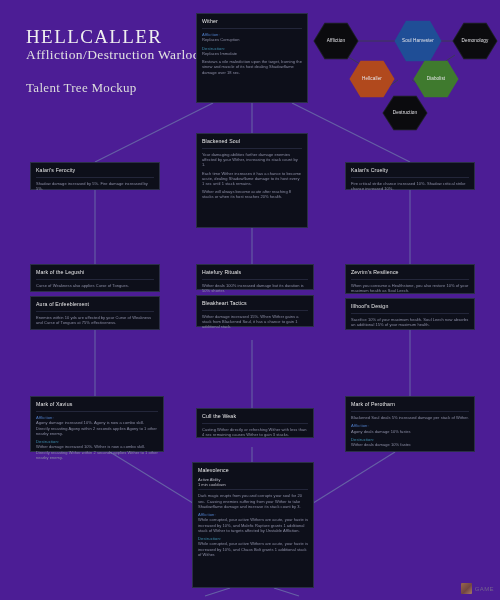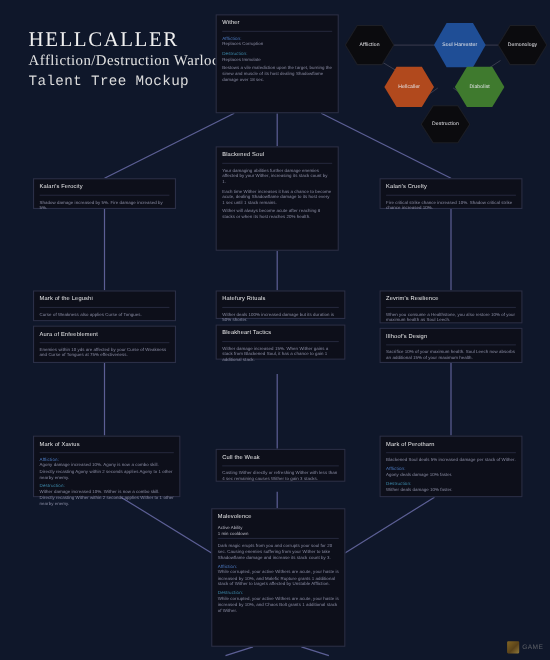--- a/index.html
+++ b/index.html
@@ -4,21 +4,21 @@
 <style>
   html, body {
     margin: 0;
     padding: 0;
     background: #0a0a0c;
   }
   #page {
     position: relative;
     width: 500px;
     height: 600px;
-    background: #0f172a;
+    background: #4c1d95;
     overflow: hidden;
     font-family: "Liberation Sans", sans-serif;
     color: #d8d8d8;
   }
   
   #links {
     position: absolute;
     left: 0; top: 0;
     width: 500px; height: 600px;
     pointer-events: none;
@@ -35,22 +35,22 @@
   .hdr-sub {
     position: absolute;
     left: 26px; top: 47px;
     font-family: "Liberation Serif", serif;
     font-size: 13.5px;
     letter-spacing: .4px;
     color: #e2e2e2;
   }
   .hdr-mock {
     position: absolute;
-    left: 26px; top: 66px;
-    font-family: Liberation Mono, monospace;
+    left: 26px; top: 80px;
+    font-family: Liberation Serif, serif;
     font-size: 13px;
     letter-spacing: .3px;
     color: #dcdcdc;
   }
   
   .card {
     position: absolute;
     background: #0d0f1a;
     border: 1px solid #2b2f47;
     box-sizing: border-box;

